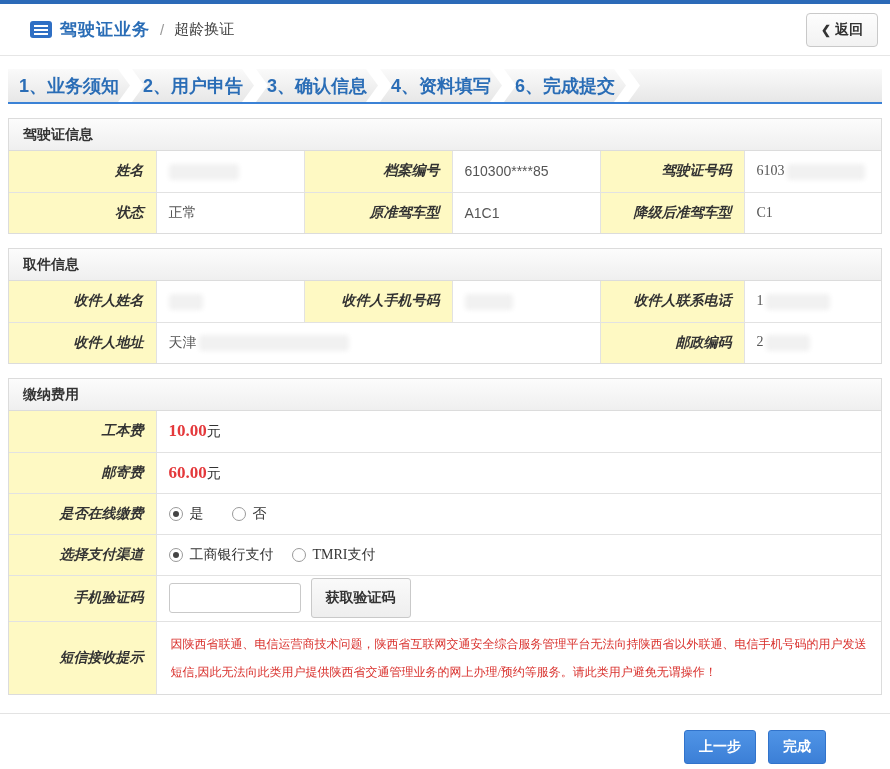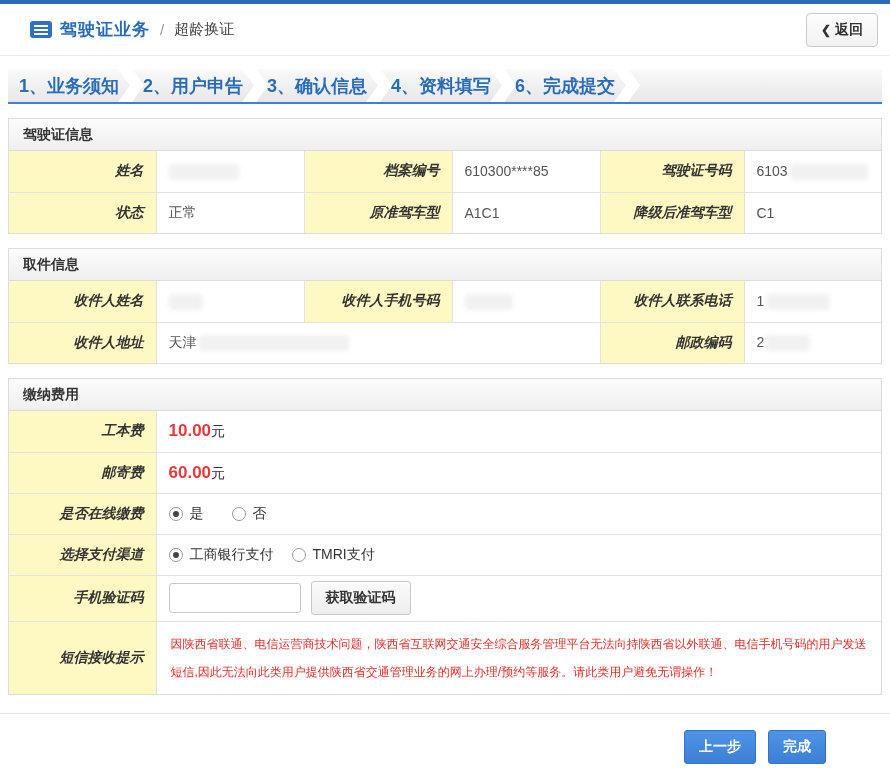--- a/index.html
+++ b/index.html
@@ -36,21 +36,21 @@
   .step-filler { flex:1; background:linear-gradient(#fafafa,#e7e7e7); margin-right:0;
                  clip-path:polygon(0 0, 100% 0, 100% 100%, 0 100%, 12px 50%); }
 
   
   .section { margin:14px 8px 0 8px; border:1px solid #dcdcdc; }
   .section-title { height:32px; line-height:31px; padding-left:14px; font-size:14px; font-weight:bold;
                    color:#333; background:linear-gradient(#fcfcfc,#efefef); border-bottom:1px solid #dcdcdc; }
   table { width:100%; border-collapse:collapse; table-layout:fixed; }
   td { border:1px solid #e2e2e2; height:41px; font-size:14px; padding:0 12px; overflow:hidden; }
   tr td:first-child { border-left:none; }
-  tr td:last-child { border-right:none; }
+  tr td:last-child { border-right:none;font-family:Liberation Serif, serif; }
   tr:first-child td { border-top:none; }
   tr:last-child td { border-bottom:none; }
   td.lbl { background:#fef9c3; text-align:right; font-weight:bold; color:#333;font-style:italic; }
   td.val { background:#fff; color:#555; position:relative; }
   .smudge { display:inline-block; height:16px; border-radius:4px; vertical-align:middle;
             background:#f1f1f1; filter:blur(2px); }
   .price { color:#e4393c; font-weight:bold; font-size:17px; }
   .unit { color:#333; font-size:14px; }
 
   
@@ -58,21 +58,21 @@
   .radio-opt { display:inline-flex; align-items:center; gap:7px; cursor:pointer; color:#333; }
   .radio { width:14px; height:14px; border:1px solid #9a9a9a; border-radius:50%; background:#fff;
            display:inline-block; position:relative; }
   .radio.checked::after { content:""; position:absolute; left:3px; top:3px; width:6px; height:6px;
                           border-radius:50%; background:#444; }
 
   
   .captcha-box { display:flex; align-items:center; gap:10px; }
   .captcha-input { width:132px; height:30px; border:1px solid #c9c9c9; border-radius:3px; padding:0 8px;
                    font-size:14px; font-family:inherit; }
-  .captcha-btn { height:34px; padding:0 14px; background:linear-gradient(#fafafa,#eee);
+  .captcha-btn { height:40px; padding:0 14px; background:linear-gradient(#fafafa,#eee);
                  border:1px solid #c9c9c9; border-radius:3px; font-size:14px; font-weight:bold;
                  color:#333; cursor:pointer; font-family:inherit; }
 
   td.sms-cell { height:64px; padding:8px 14px; }
   .sms-text { color:#d9302c; font-size:12px; line-height:28px; }
 
   
   .footer { margin-top:18px; border-top:1px solid #e3e3e3; padding:16px 64px 26px 0;
             display:flex; justify-content:flex-end; gap:12px; }
   .blue-btn { min-width:48px; padding:7px 14px; background:linear-gradient(#4f94e6,#3c7fd6);

